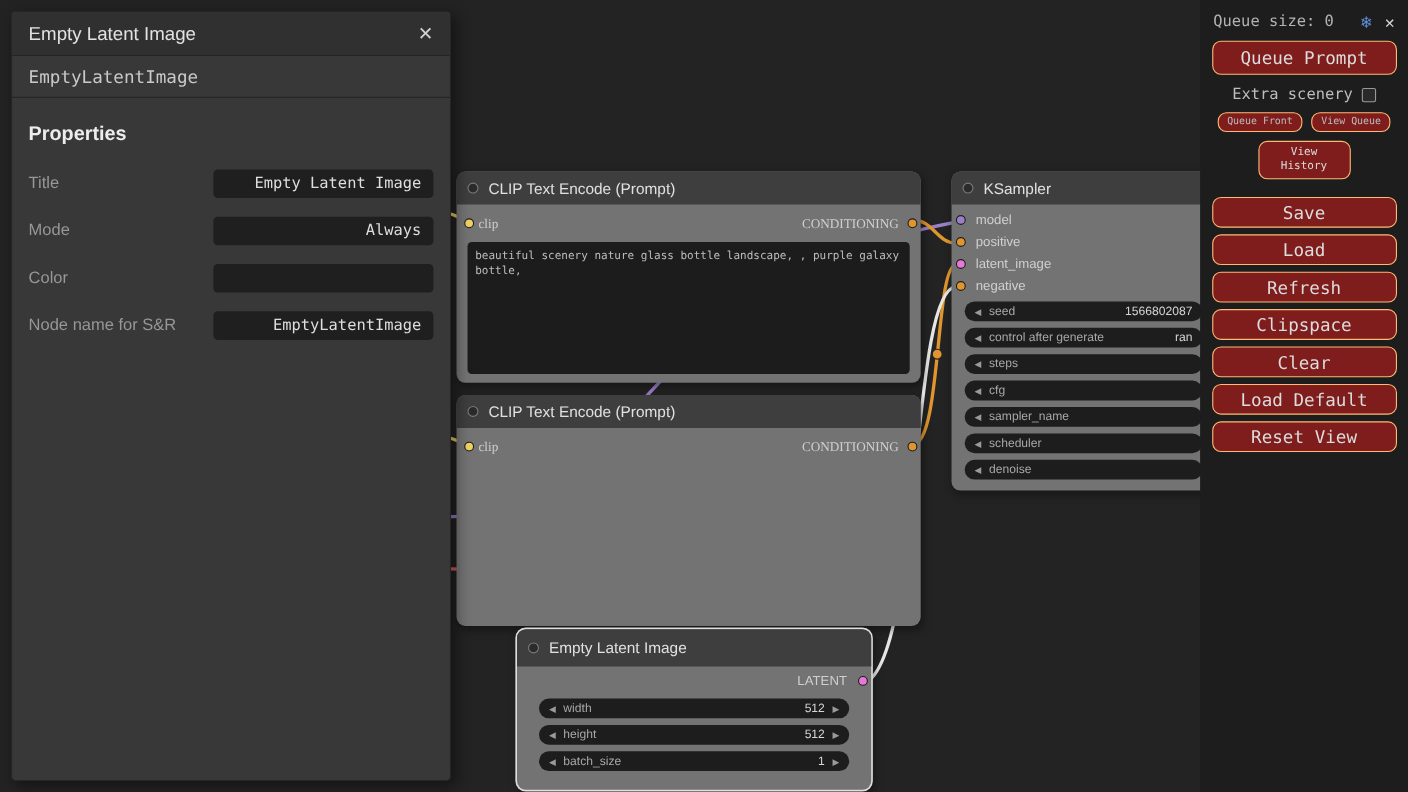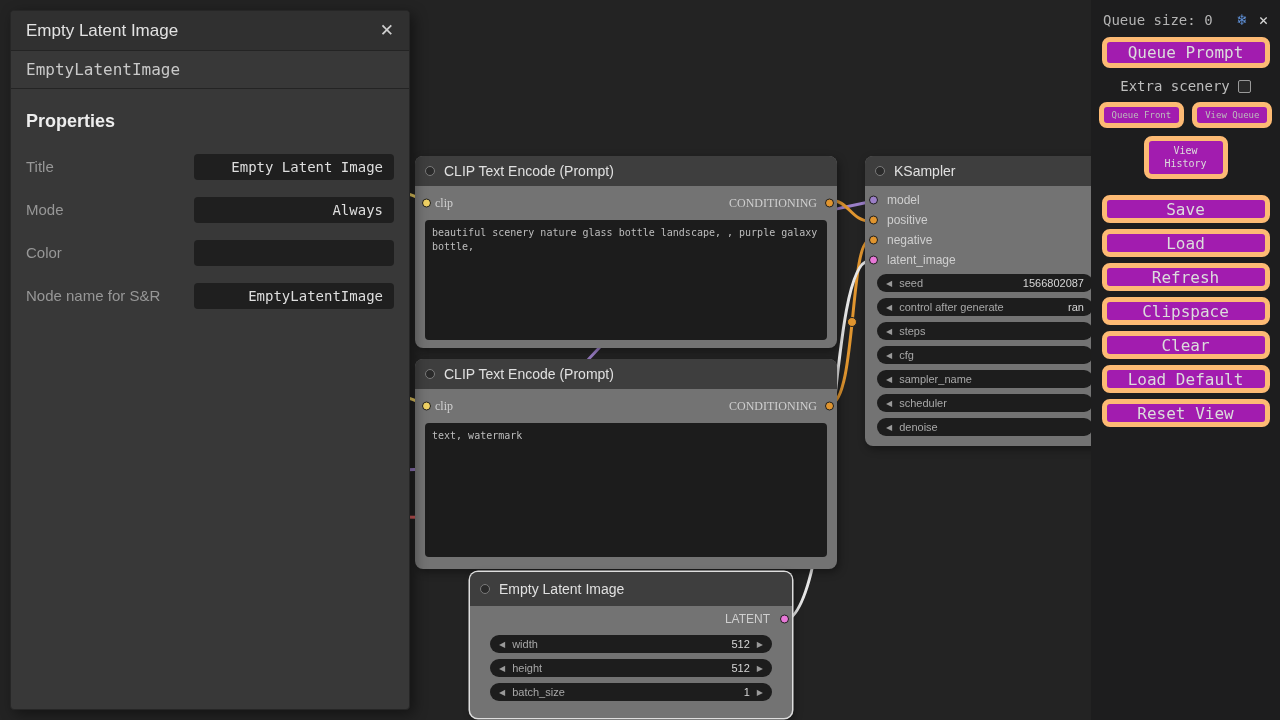--- a/index.html
+++ b/index.html
@@ -122,21 +122,21 @@
   #menu{
     position:absolute;right:0;top:0;bottom:0;width:189px;z-index:4;background:#1d1d1e;
     display:flex;flex-direction:column;align-items:center;
     font-family:"DejaVu Sans Mono",monospace;padding-top:10px;
   }
   .menu-top{width:100%;display:flex;align-items:center;padding:0 12px;margin-bottom:8px;}
   .queue-size{font-size:14px;color:#b3b3b3;flex:1;}
   .settings-icon{color:var(--accent-blue);font-size:16px;margin-right:12px;cursor:pointer;}
   .menu-close{color:#d8d8d8;font-size:15px;cursor:pointer;}
   .menu-btn{
-    background:#a21caf;border:5px solid #fdba74;border-radius:8px;color:#dcdcdc;
+    background:#7f1d1d;border:1px solid #fdba74;border-radius:8px;color:#dcdcdc;
     font-family:"DejaVu Sans Mono",monospace;cursor:pointer;
   }
   .queue-prompt{width:168px;height:31px;font-size:16px;margin-bottom:10px;}
   .extra-row{display:flex;align-items:center;gap:8px;margin-bottom:8px;}
   .extra-label{font-size:14px;color:#bdbdbd;}
   .checkbox{width:13px;height:13px;border:1px solid #9a9a9a;background:#2a2a2a;border-radius:2px;cursor:pointer;}
   .pill-row{display:flex;gap:8px;margin-bottom:8px;}
   .pill{font-size:9px;padding:3px 8px;border-radius:8px;color:#bdbdbd;}
   .view-history{width:84px;font-size:10px;padding:4px 6px;line-height:1.25;margin-bottom:16px;text-align:center;}
   .action-btn{width:168px;height:28px;font-size:16px;margin-bottom:6px;}
@@ -173,44 +173,43 @@
   <div class="node-header">
     <span class="ndot"></span>
     <span class="ntitle">CLIP Text Encode (Prompt)</span>
   </div>
   <div class="io-row">
     <span class="port in p-clip"></span>
     <span class="io-label">clip</span>
     <span class="io-label">CONDITIONING</span>
     <span class="port out p-cond"></span>
   </div>
-  <div class="node-text">text, watermark</div>
 </div>
 
 <div class="node" id="ksampler">
   <div class="node-header">
     <span class="ndot"></span>
     <span class="ntitle">KSampler</span>
   </div>
   <div class="ks-inputs">
     <div class="ks-in">
       <span class="port p-model"></span>
       <span>model</span>
     </div>
     <div class="ks-in">
       <span class="port p-cond"></span>
       <span>positive</span>
     </div>
     <div class="ks-in">
+      <span class="port p-latent"></span>
+      <span>latent_image</span>
+    </div>
+    <div class="ks-in">
       <span class="port p-cond"></span>
       <span>negative</span>
-    </div>
-    <div class="ks-in">
-      <span class="port p-latent"></span>
-      <span>latent_image</span>
     </div>
   </div>
   <div class="widgets">
     <div class="widget">
       <span class="warrow">◀</span>
       <span>seed</span>
       <span class="wvalue">1566802087</span>
     </div>
     <div class="widget">
       <span class="warrow">◀</span>

